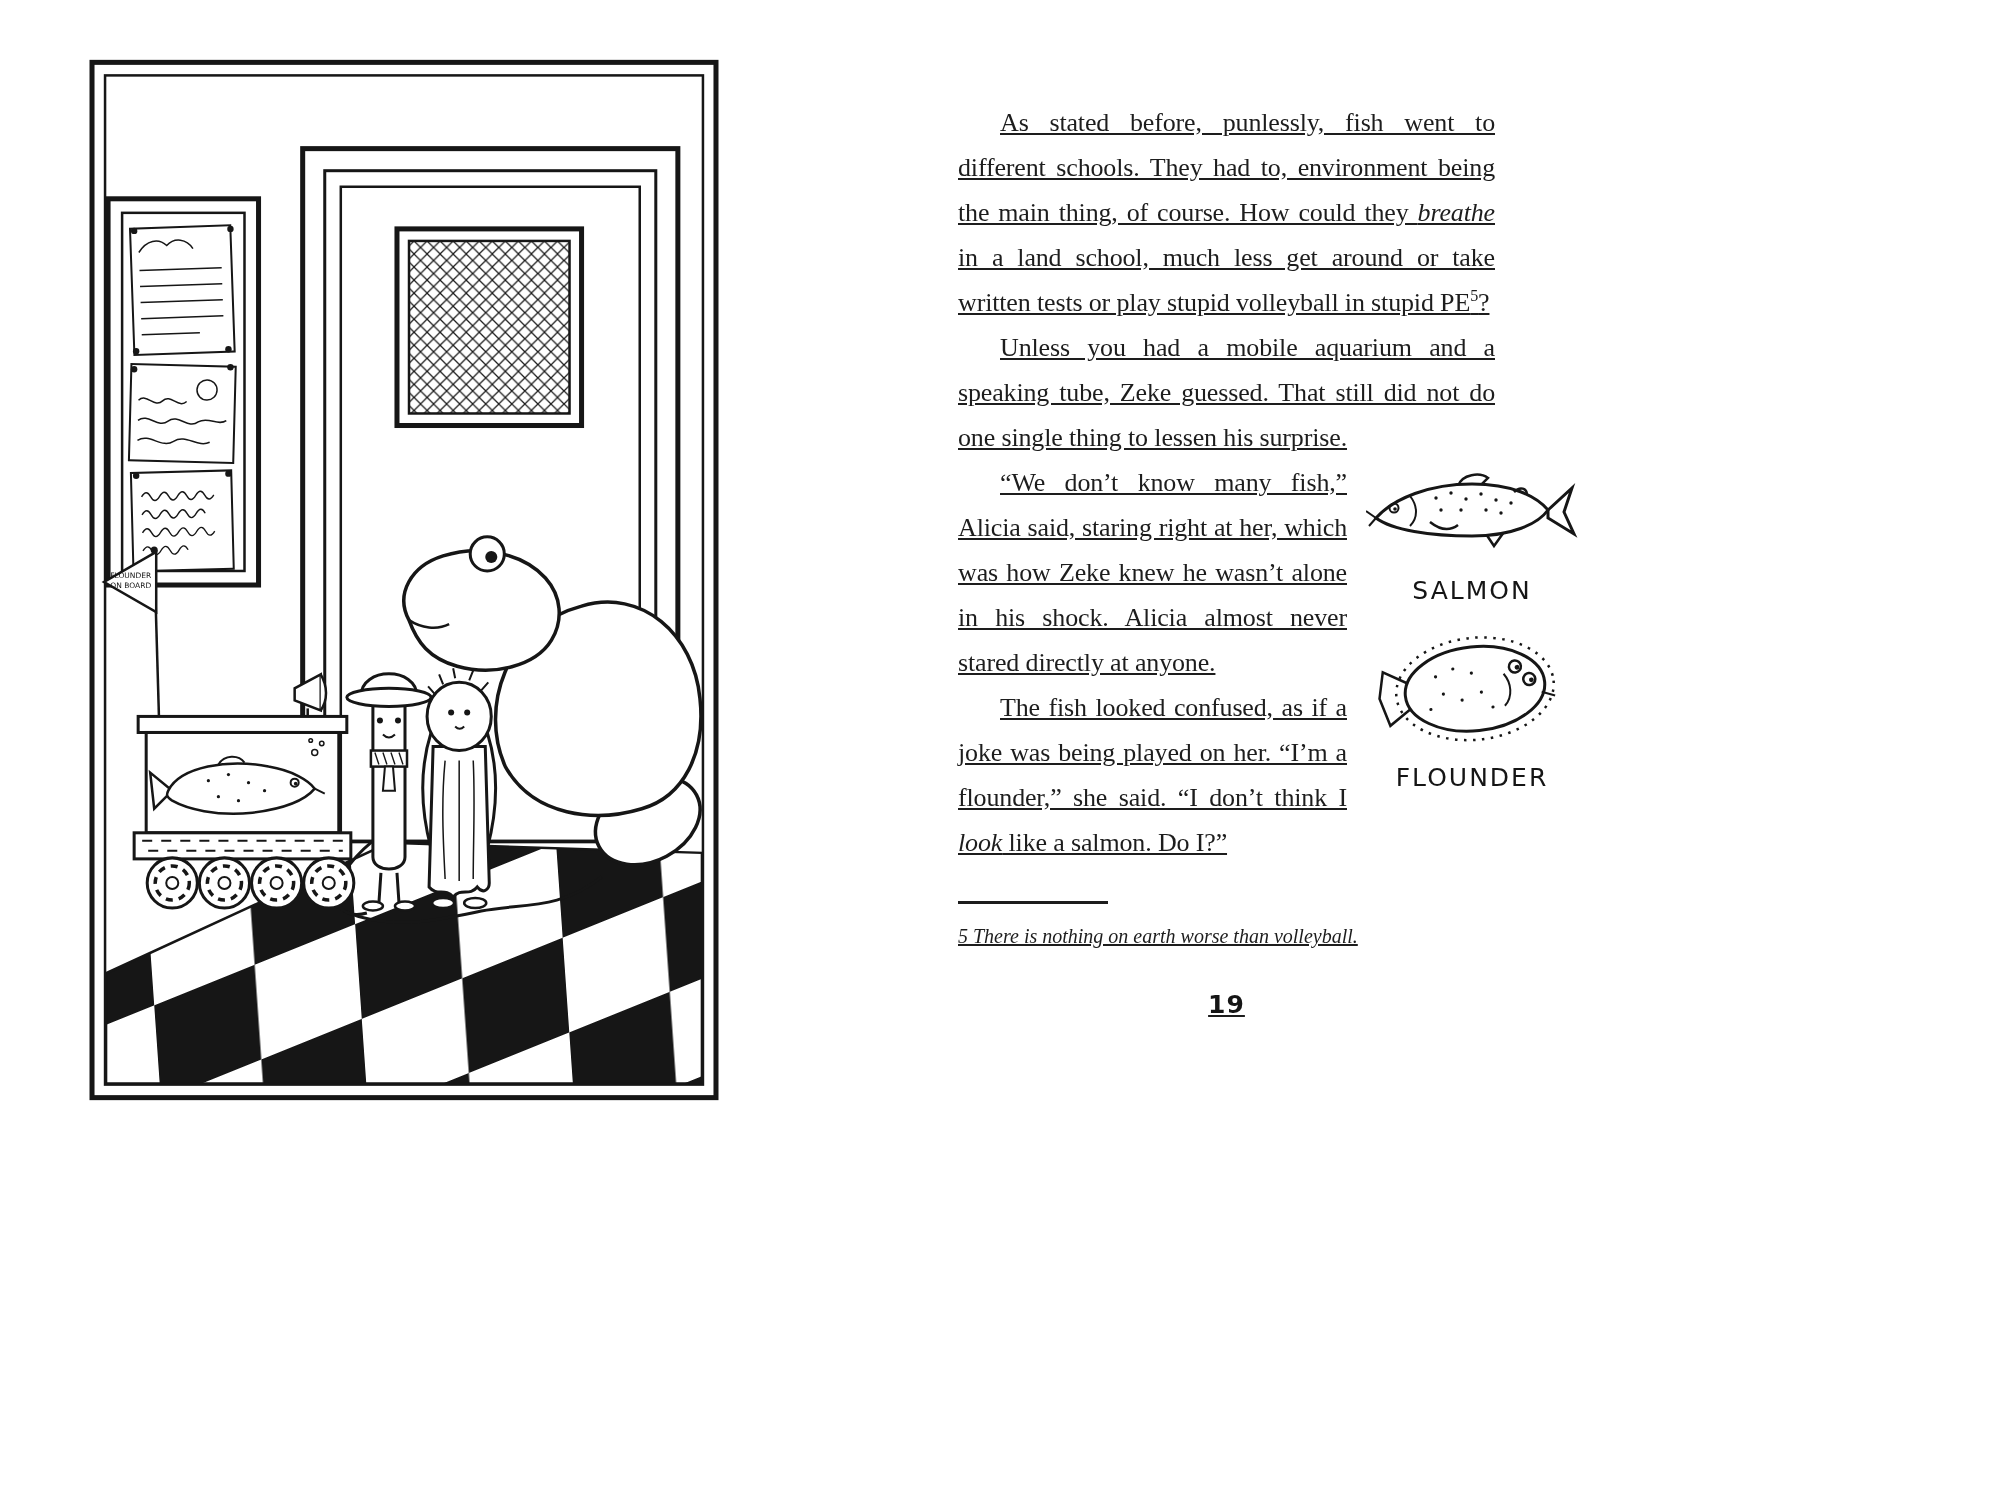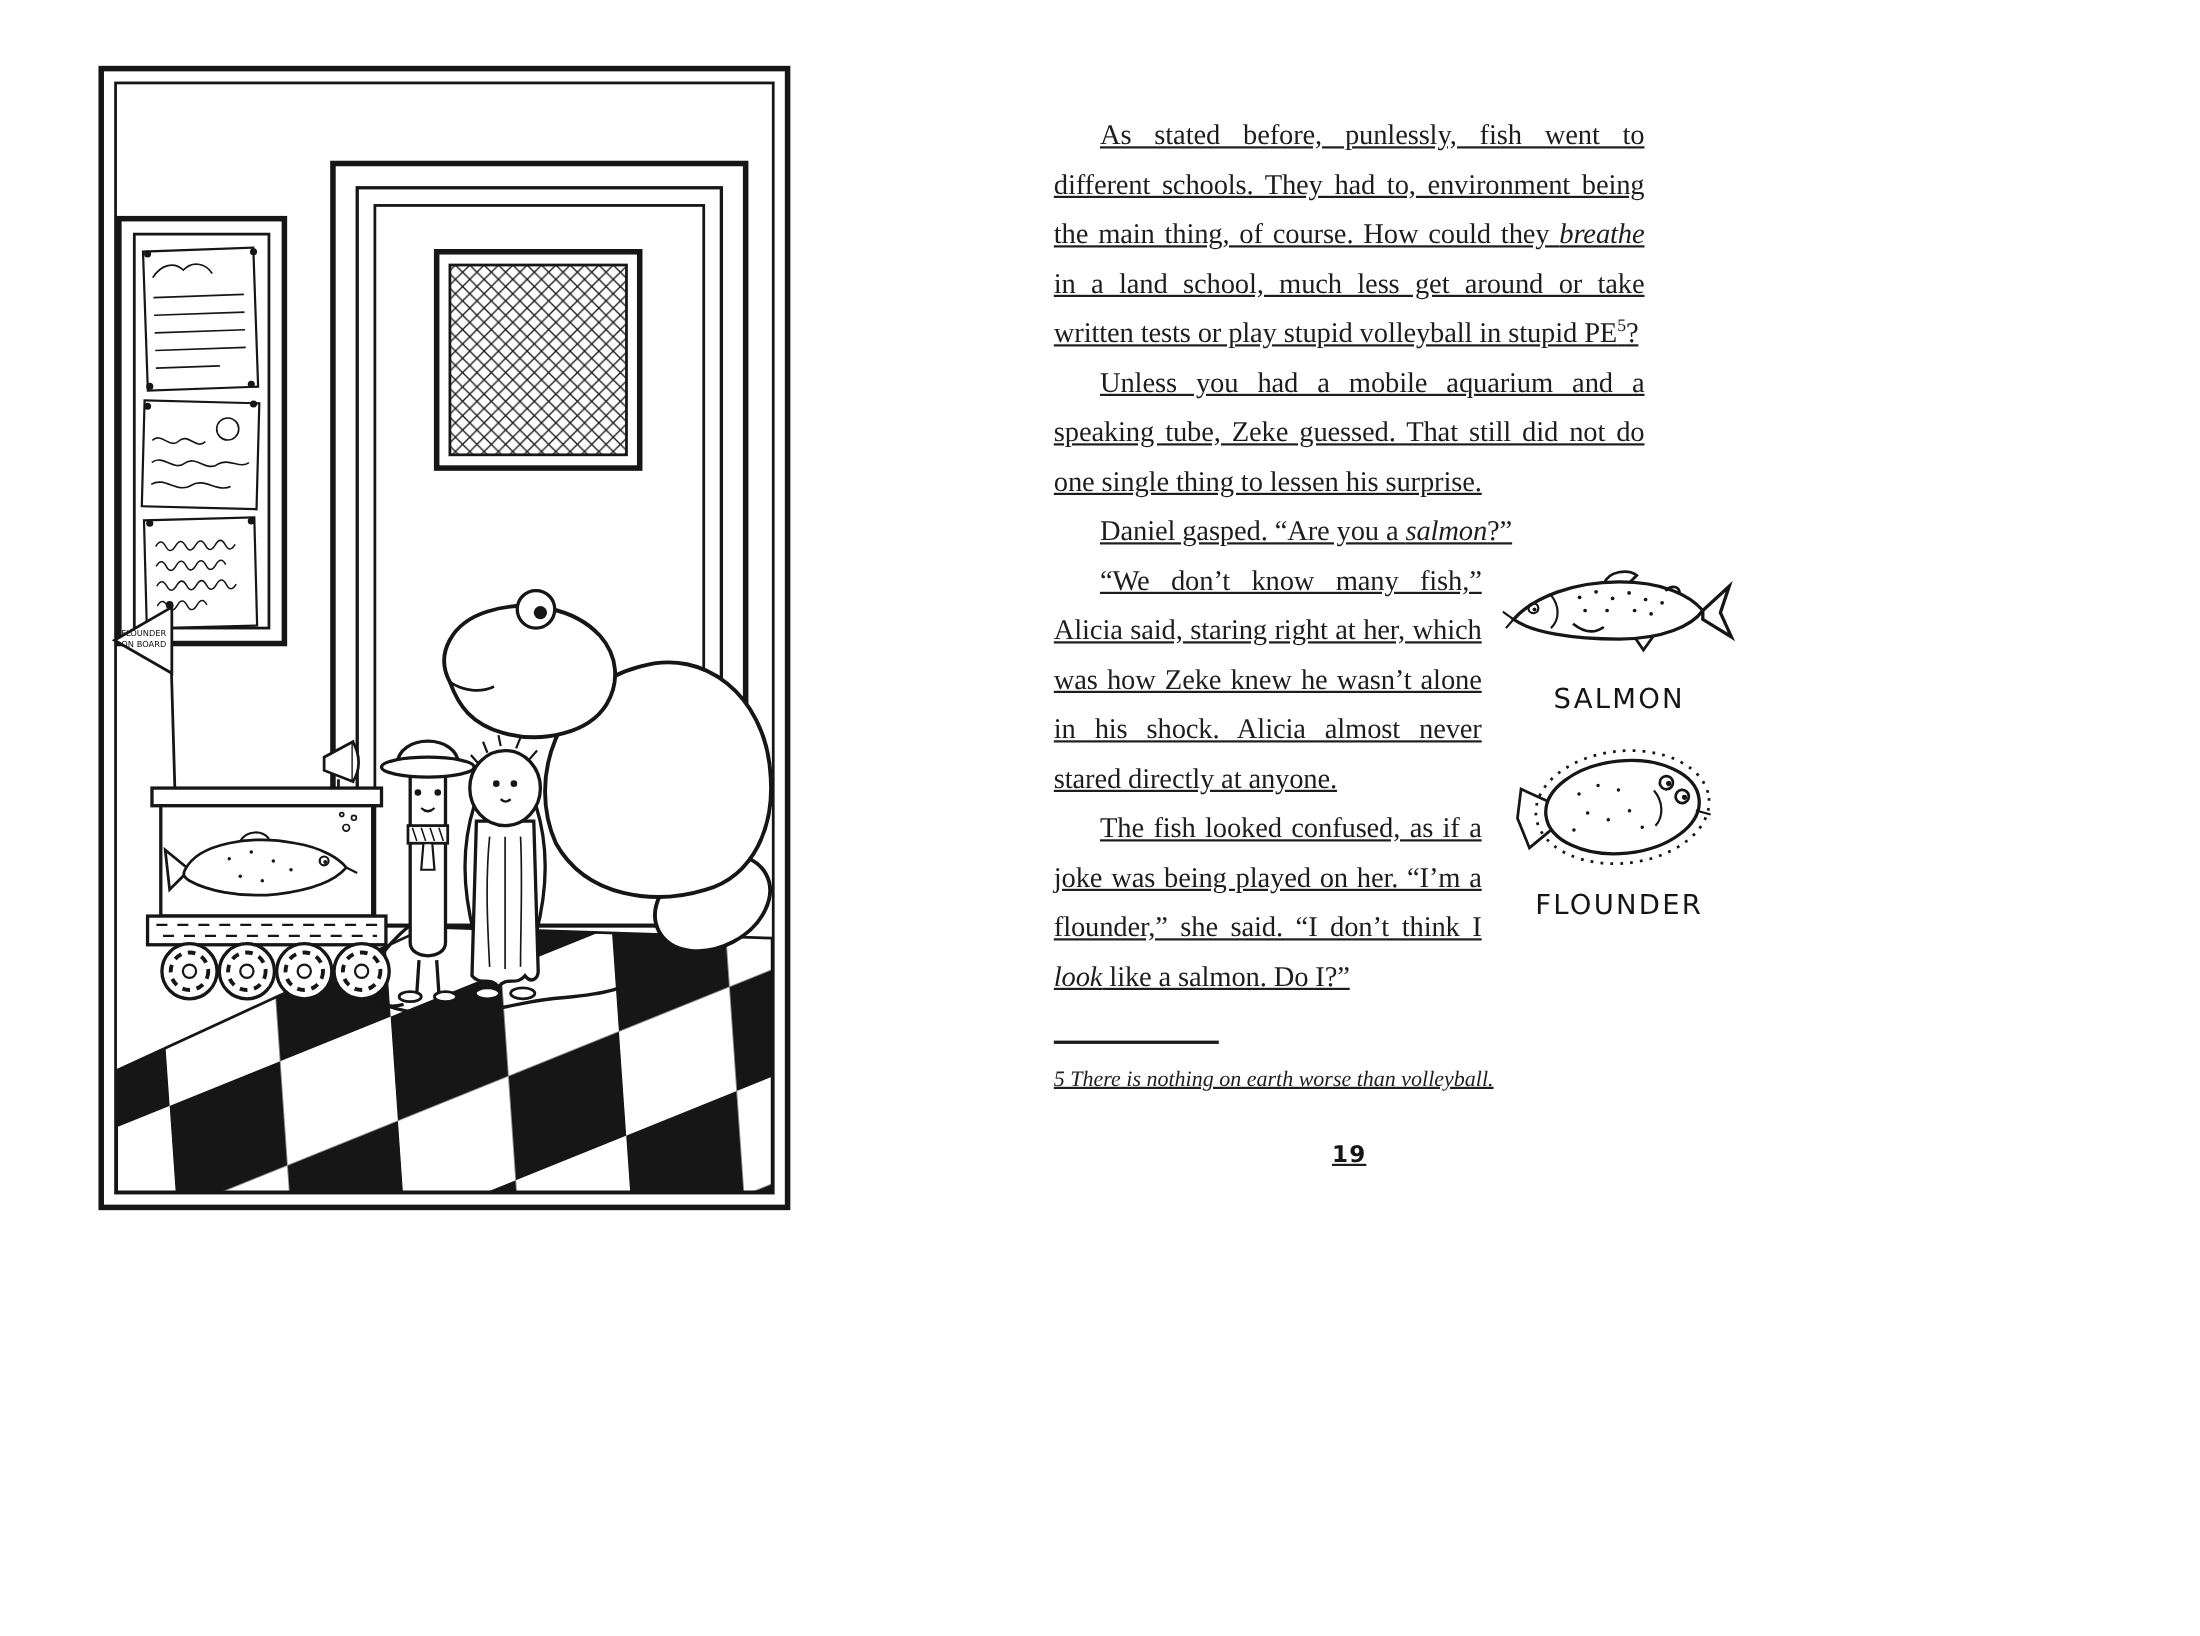--- a/index.html
+++ b/index.html
@@ -39,21 +39,21 @@
   .footnote-rule { width:150px; border-top:3px solid #1d1d1d; margin:36px 0 16px 0; }
   .footnote {
     font-style:italic; font-size:20px; line-height:32px;
     text-align:left; letter-spacing:0;
   }
 
   
   .page-number {
     margin-top:30px; text-align:center;
     font-family:"DejaVu Sans", sans-serif;
-    font-weight:bold; font-size:21px; letter-spacing:1px; color:#151515;
+    font-weight:bold; font-size:25px; letter-spacing:1px; color:#151515;
   }
 </style>
 </head>
 <body>
 
 <div class="spread">
 
   <figure class="illustration">
     <svg viewBox="0 0 630 1040" xmlns="http://www.w3.org/2000/svg">
       <defs>
@@ -230,21 +230,20 @@
         </g>
       </g>
     </svg>
   </figure>
 
   <div class="text-col">
 
     <div class="para-group">
         <p class="para"><span>As stated before, punlessly, fish went to different schools. They had to, environment being the main thing, of course. How could they </span><em>breathe</em><span> in a land school, much less get around or take written tests or play stupid volleyball in stupid PE</span><sup>5</sup><span>?</span></p>
         <p class="para"><span>Unless you had a mobile aquarium and a speaking tube, Zeke guessed. That still did not do one single thing to lessen his surprise.</span></p>
-        <p class="para"><span>Daniel gasped. “Are you a </span><em>salmon</em><span>?”</span></p>
       </div>
 
     <div class="para-group">
       <aside class="fish-figures">
 
         <figure class="fish-figure">
           <svg width="212" height="96" viewBox="0 0 212 96" xmlns="http://www.w3.org/2000/svg">
             <path d="M182,42 L206,20 L198,44 L208,66 L182,50 Z" fill="#ffffff" stroke="#161616" stroke-width="3"></path>
             <path d="M92,18 C96,6 114,4 122,10 L112,20 Z" fill="#ffffff" stroke="#161616" stroke-width="2.5"></path>
             <path d="M120,66 L128,78 L138,64" fill="none" stroke="#161616" stroke-width="2.5"></path>

